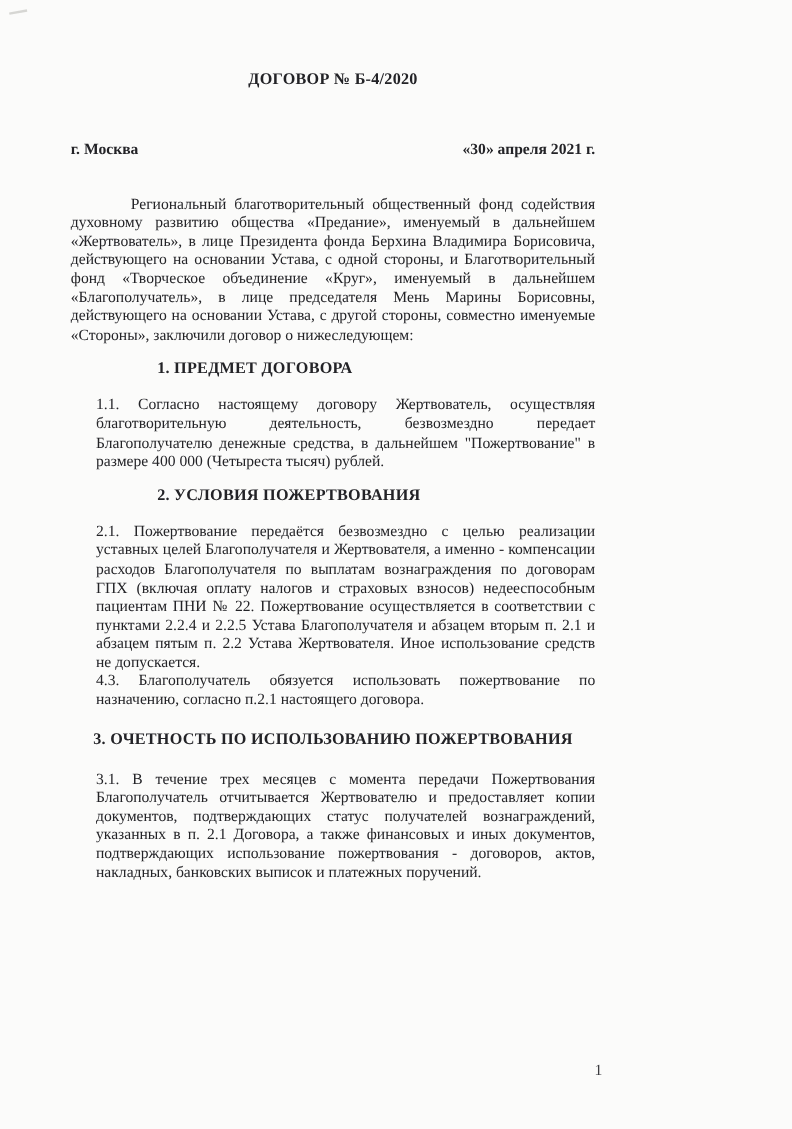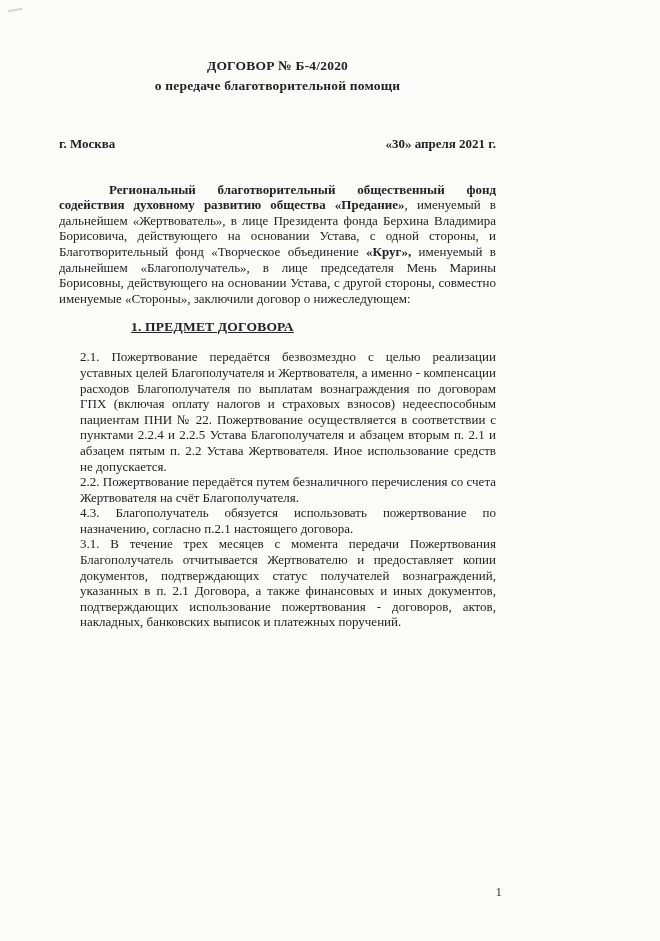--- a/index.html
+++ b/index.html
@@ -29,28 +29,27 @@
     display: flex;
     justify-content: space-between;
     font-weight: bold;
     margin-top: 40px;
   }
   .preamble {
     margin-top: 30px;
     text-align: justify;
     text-indent: 50px;
   }
-  .b { font-weight: bold; }
+  .b { font-weight: normal; }
   .h {
     font-weight: bold;
     font-size: 13.5px;
     line-height: 16px;
     margin: 13px 0 14px 72px;
     letter-spacing: 0.2px;
-    text-decoration: underline;
   }
   .h.center {
     margin-left: 0;
     margin-top: 17px;
     margin-bottom: 17px;
     text-align: center;
   }
   .para {
     margin: 0 0 0 21px;
     text-align: justify;
@@ -72,31 +71,32 @@
   }
 </style>
 </head>
 <body style="background: rgb(251, 251, 250);">
 
 <div class="page" style="color: rgb(35, 35, 39);">
   <div class="speck"></div>
 
   <div class="title">
     <div>ДОГОВОР № Б-4/2020</div>
-    <div>о передаче благотворительной помощи</div>
   </div>
 
   <div class="meta">
     <span>г. Москва</span>
     <span>«30» апреля 2021 г.</span>
   </div>
 
   <div id="contract-body">
       <div class="preamble"><span class="b">Региональный благотворительный общественный фонд содействия духовному развитию общества «Предание»</span><span>, именуемый в дальнейшем «Жертвователь», в лице Президента фонда Берхина Владимира Борисовича, действующего на основании Устава, с одной стороны, и Благотворительный фонд «Творческое объединение </span><span class="b">«Круг»,</span><span> именуемый в дальнейшем «Благополучатель», в лице председателя Мень Марины Борисовны, действующего на основании Устава, с другой стороны, совместно именуемые «Стороны», заключили договор о нижеследующем:</span></div>
       <div class="h">1. ПРЕДМЕТ ДОГОВОРА</div>
+      <div class="para"><span>1.1. Согласно настоящему договору Жертвователь, осуществляя благотворительную деятельность, безвозмездно передает Благополучателю денежные средства, в дальнейшем "Пожертвование" в размере 400 000 (Четыреста тысяч) рублей.</span></div>
+      <div class="h">2. УСЛОВИЯ ПОЖЕРТВОВАНИЯ</div>
       <div class="para"><span>2.1. Пожертвование передаётся безвозмездно с целью реализации уставных целей&nbsp;Благополучателя и Жертвователя, а именно - компенсации расходов Благополучателя по выплатам вознаграждения по договорам ГПХ (включая оплату налогов&nbsp;и&nbsp;страховых взносов) недееспособным пациентам ПНИ № 22. Пожертвование осуществляется в соответствии с пунктами 2.2.4 и 2.2.5 Устава Благополучателя и абзацем вторым п. 2.1 и абзацем пятым п. 2.2 Устава Жертвователя. Иное использование средств не допускается.</span></div>
-      <div class="para"><span>2.2. Пожертвование передаётся путем безналичного перечисления со счета Жертвователя на счёт Благополучателя.</span></div>
       <div class="para"><span>4.3. Благополучатель обязуется использовать пожертвование по назначению, согласно п.2.1 настоящего договора.</span></div>
+      <div class="h center">3. ОЧЕТНОСТЬ ПО ИСПОЛЬЗОВАНИЮ ПОЖЕРТВОВАНИЯ</div>
       <div class="para"><span>3.1. В течение трех месяцев с момента передачи Пожертвования Благополучатель&nbsp;отчитывается Жертвователю и&nbsp;предоставляет копии документов, подтверждающих статус получателей вознаграждений, указанных в&nbsp;п.&nbsp;2.1 Договора, а также&nbsp;финансовых и иных&nbsp;документов, подтверждающих использование&nbsp;пожертвования - договоров, актов, накладных, банковских выписок и платежных поручений.</span></div>
     </div>
 
   <div class="pageno">1</div>
 </div>
 
 </body></html>

